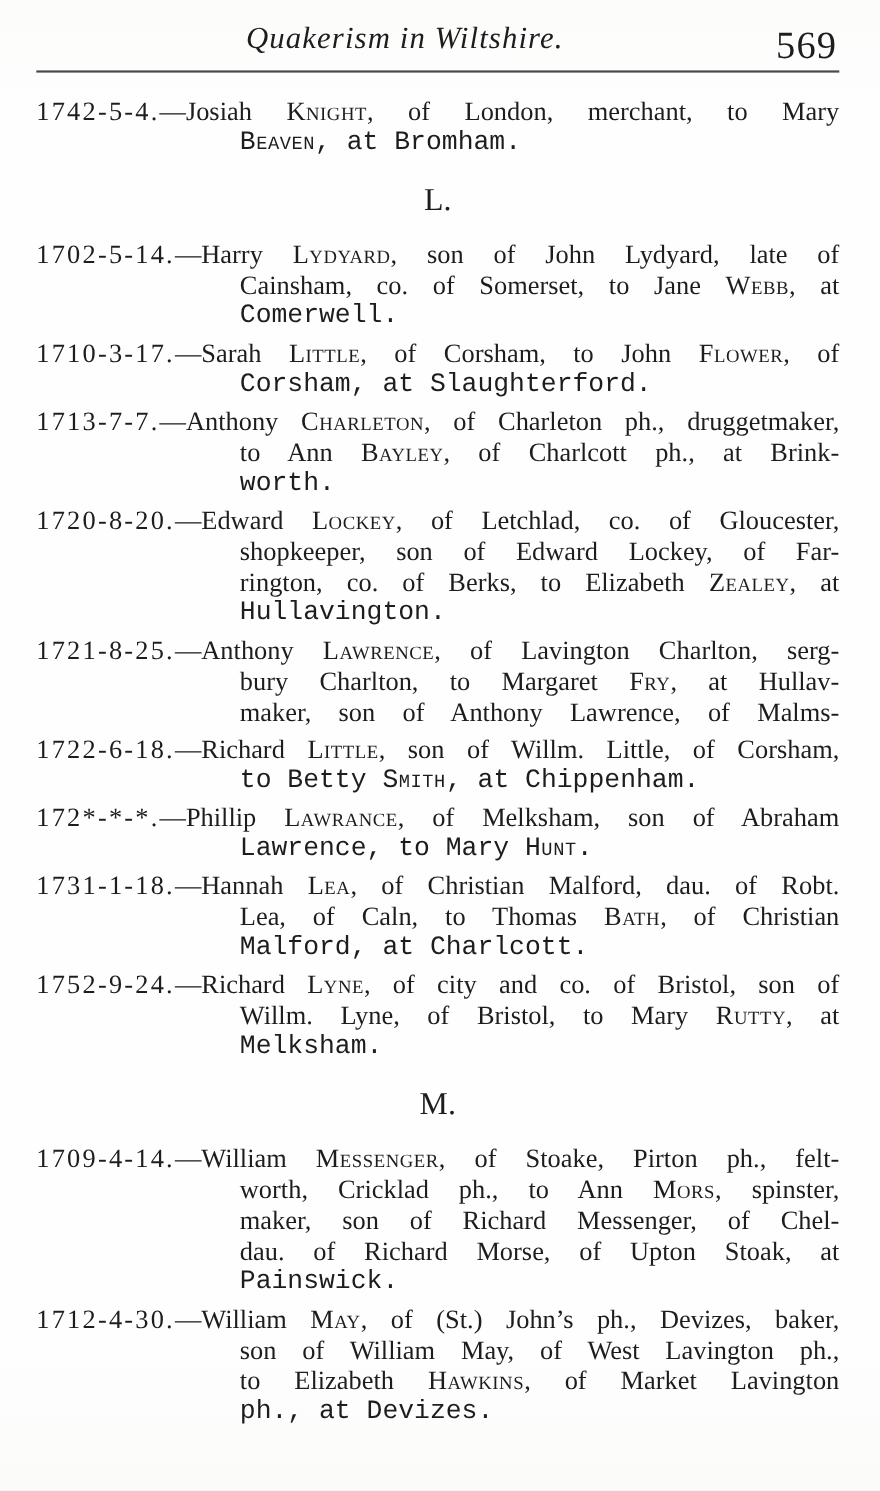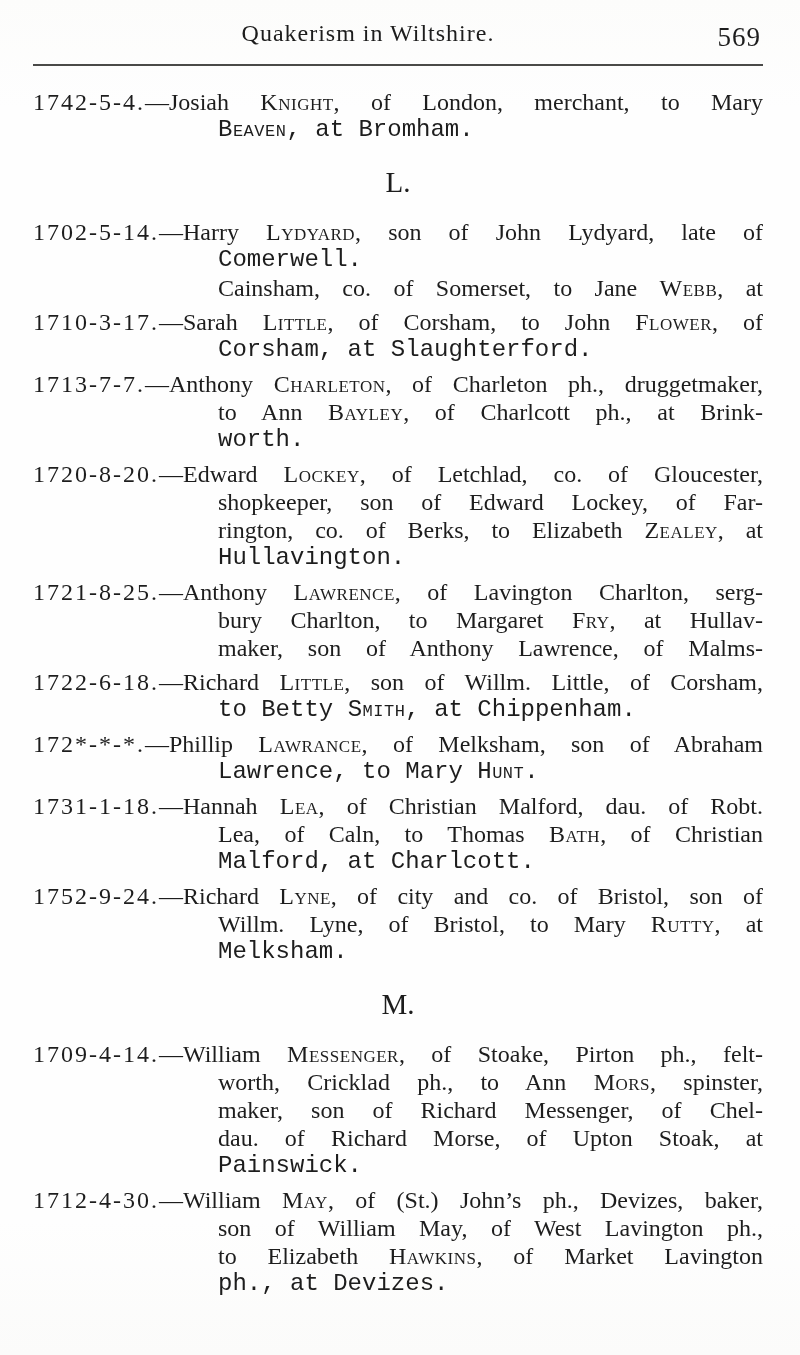--- a/index.html
+++ b/index.html
@@ -13,29 +13,30 @@
     color:#1d1d1d;
     overflow:hidden;
   }
   .header {
     position:absolute;
     top:16px; left:33px; width:730px; height:48px;
     border-bottom:2px solid #4a4a48;
   }
   .running-title {
     text-align:center;
-    font-size:24px;
+    font-style:italic;
+    font-size:28px;
     letter-spacing:1px;
     padding-top:4px;
     padding-right:60px;
   }
   .page-number {
     position:absolute;
     right:2px; top:6px;
-    font-size:27px;
+    font-size:35px;
     letter-spacing:1px;
   }
   .content {
     position:absolute;
     top:88px; left:33px; width:730px;
     font-size:24px;
     line-height:28px;
   }
   .section-heading {
     text-align:center;
@@ -68,22 +69,22 @@
     <div class="page-number">569</div>
   </div>
   <div class="content">
       <div class="entry">
         <div class="line"><span class="date">1742-5-4.</span><span class="dash">—</span><span>Josiah </span><span class="sc">Knight</span><span>, of London, merchant, to Mary</span></div>
         <div class="line cont last"><span class="sc">Beaven</span><span>, at Bromham.</span></div>
       </div>
       <div class="section-heading">L.</div>
       <div class="entry">
         <div class="line"><span class="date">1702-5-14.</span><span class="dash">—</span><span>Harry </span><span class="sc">Lydyard</span><span>, son of John Lydyard, late of</span></div>
+        <div class="line cont"><span>Cainsham, co. of Somerset, to Jane </span><span class="sc">Webb</span><span>, at</span></div>
         <div class="line cont last"><span>Comerwell.</span></div>
-        <div class="line cont"><span>Cainsham, co. of Somerset, to Jane </span><span class="sc">Webb</span><span>, at</span></div>
       </div>
       <div class="entry">
         <div class="line"><span class="date">1710-3-17.</span><span class="dash">—</span><span>Sarah </span><span class="sc">Little</span><span>, of Corsham, to John </span><span class="sc">Flower</span><span>, of</span></div>
         <div class="line cont last"><span>Corsham, at Slaughterford.</span></div>
       </div>
       <div class="entry">
         <div class="line"><span class="date">1713-7-7.</span><span class="dash">—</span><span>Anthony </span><span class="sc">Charleton</span><span>, of Charleton ph., druggetmaker,</span></div>
         <div class="line cont"><span>to Ann </span><span class="sc">Bayley</span><span>, of Charlcott ph., at Brink-</span></div>
         <div class="line cont last"><span>worth.</span></div>
       </div>

